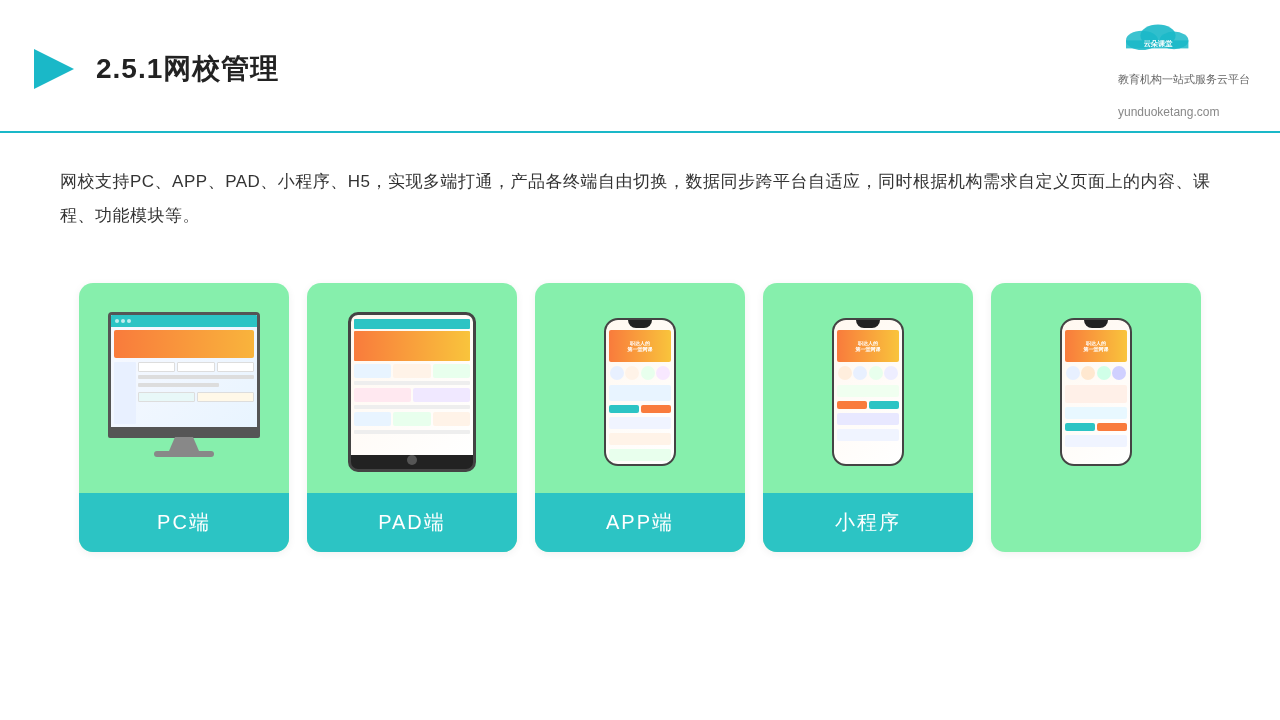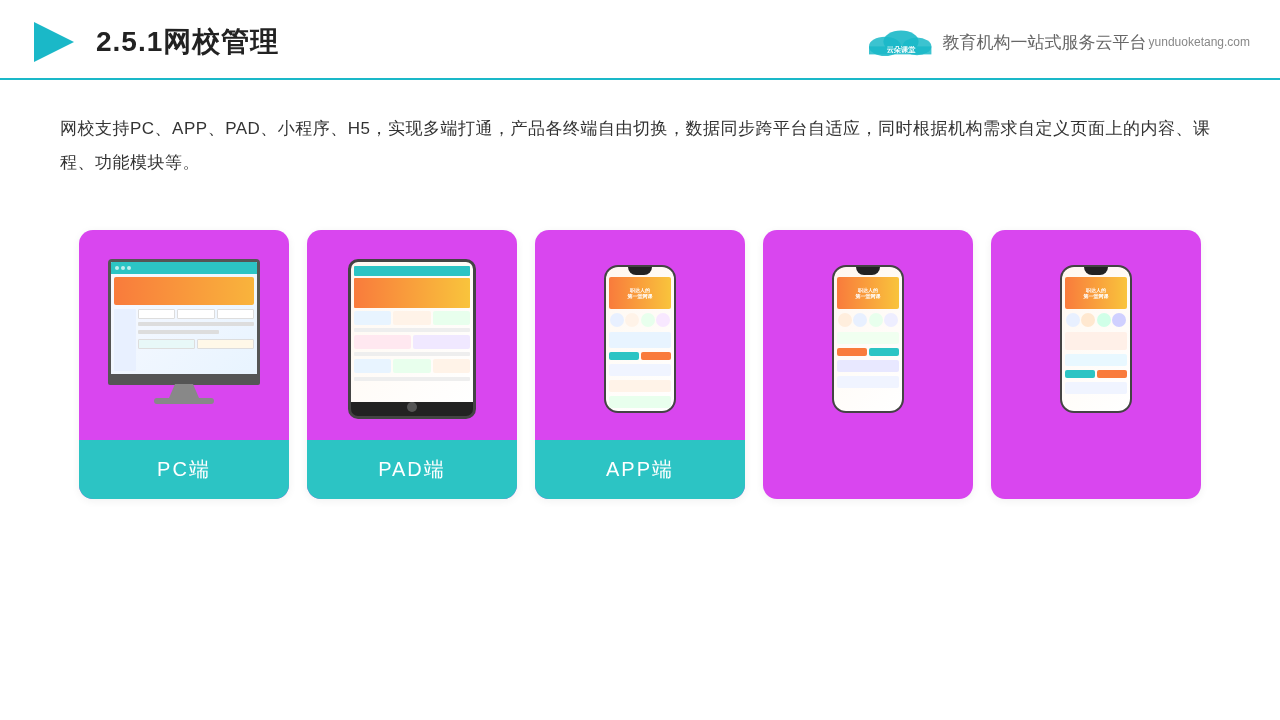--- a/index.html
+++ b/index.html
@@ -30,29 +30,29 @@
       height: 48px;
     }
     .page-title {
       font-size: 28px;
       font-weight: bold;
       color: #222;
       letter-spacing: 1px;
     }
     .logo-area {
       display: flex;
-      align-items: center;
-      gap: 2px;
+      flex-direction: column;
+      gap: 18px;
     }
     .logo-cloud {
       width: 80px;
       height: 36px;
     }
     .logo-text {
-      font-size: 17px;
+      font-size: 11px;
       color: #666;
       text-align: center;
       font-family: Liberation Mono, monospace;
     }
     .logo-url {
       font-size: 12px;
       color: #888;
     }
 
     
@@ -67,21 +67,21 @@
     
     .cards-container {
       display: flex;
       justify-content: center;
       gap: 18px;
       padding: 30px 40px 20px 40px;
       margin-top: 10px;
     }
 
     .card {
-      background: #d946ef;
+      background: #86efac;
       border-radius: 14px;
       width: 210px;
       display: flex;
       flex-direction: column;
       align-items: flex-start;
       overflow: hidden;
       box-shadow: 0 2px 8px rgba(0,0,0,0.06);
     }
 
     .card-image-area {
@@ -434,20 +434,21 @@
             <div class="psc-row">
               <div class="psc-tag" style="background:#f97b3c"></div>
               <div class="psc-tag2" style="background:#2cc4c4"></div>
             </div>
             <div class="psc-card" style="background:#e8e8ff;"></div>
             <div class="psc-card"></div>
           </div>
         </div>
       </div>
     </div>
+    <div class="card-label">小程序</div>
   </div>
 
   <div class="card">
     <div class="card-image-area">
       <div class="phone-mockup">
         <div class="phone-notch"></div>
         <div class="phone-screen">
           <div class="phone-screen-content">
             <div class="psc-banner">
               <div class="psc-banner-text">职达人的<br>第一堂网课</div>

